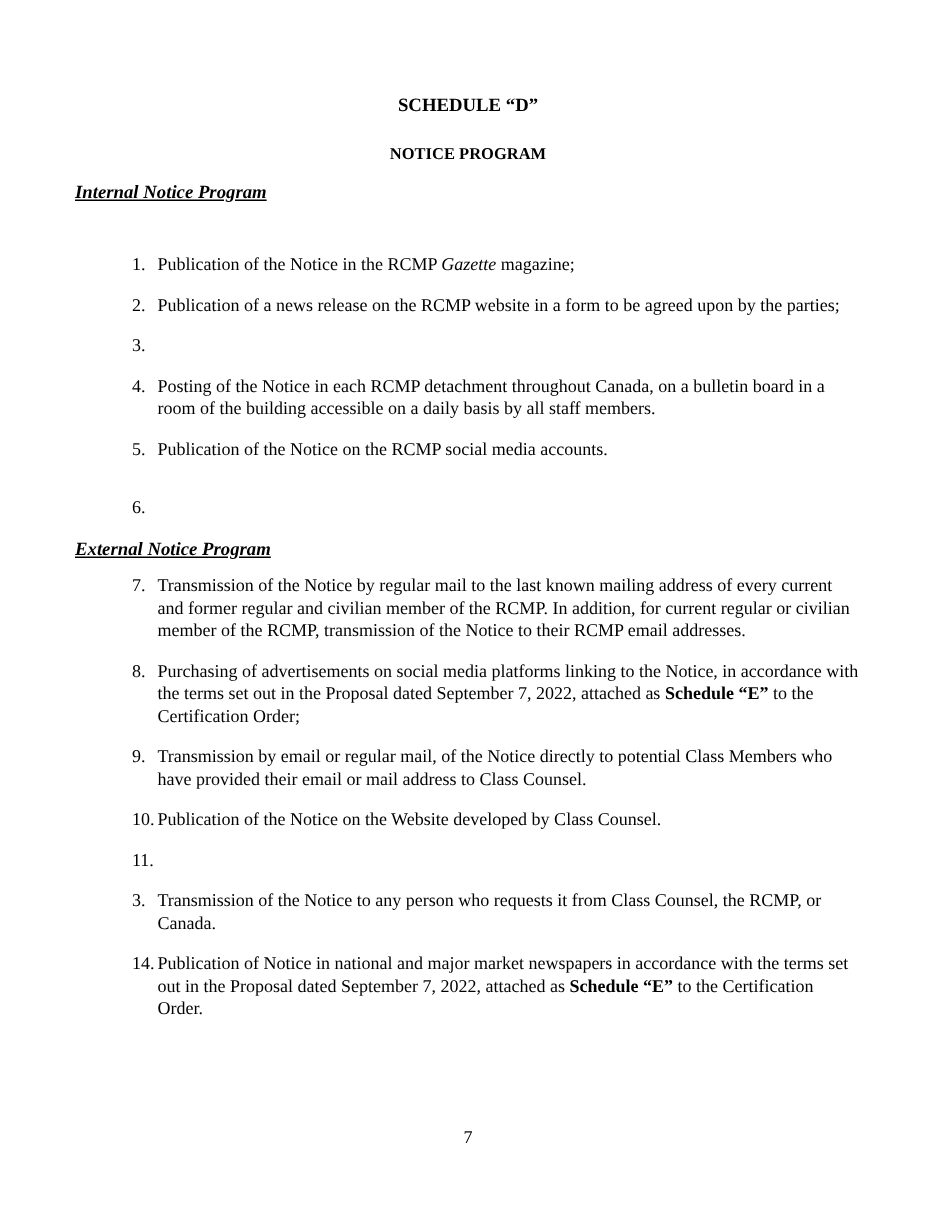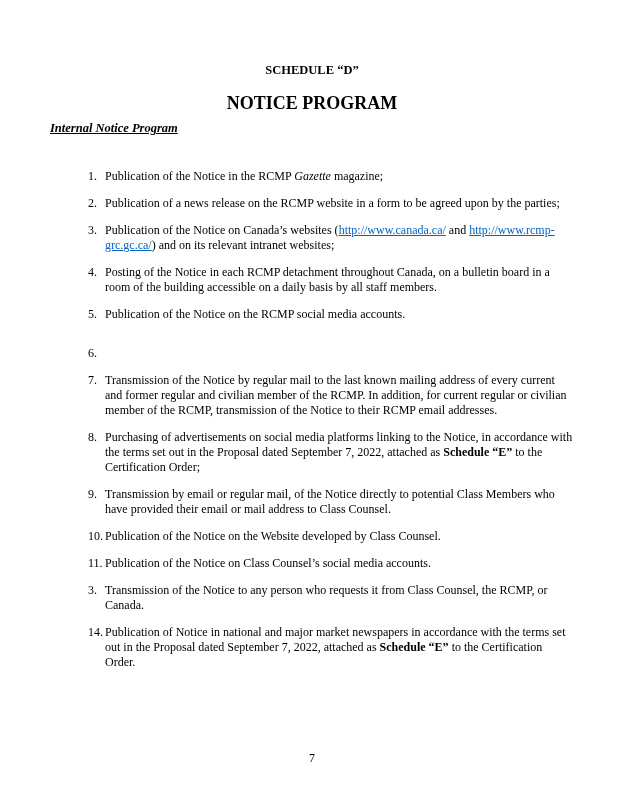--- a/index.html
+++ b/index.html
@@ -19,21 +19,21 @@
   .title {
     padding-top: 63px;
     text-align: center;
     font-weight: bold;
     font-size: 12.5px;
   }
   .subtitle {
     margin-top: 18px;
     text-align: center;
     font-weight: bold;
-    font-size: 18px;
+    font-size: 11px;
   }
   .section-heading {
     margin: 10px 0 0 50px;
     font-weight: bold;
     font-style: italic;
     text-decoration: underline;
     font-size: 12.5px;
   }
   .section-heading.later { margin-top: 13px; }
   .list.first { margin-top: 33px; }
@@ -67,54 +67,53 @@
         <div class="item">
           <span class="num">1.</span>
           <div class="txt"><span>Publication of the Notice in the RCMP </span><span class="ital">Gazette</span><span> magazine;</span></div>
         </div>
         <div class="item">
           <span class="num">2.</span>
           <div class="txt"><span>Publication of a news release on the RCMP website in a form to be agreed upon by the parties;</span></div>
         </div>
         <div class="item">
           <span class="num">3.</span>
-          <div class="txt"><span>Publication of the Notice on Canada’s websites (</span><a class="lnk" href="#">http://www.canada.ca/</a><span> and </span><a class="lnk" href="#">http://www.rcmp-grc.gc.ca/</a><span>) and on its relevant intranet websites;</span></div>
         </div>
         <div class="item">
           <span class="num">4.</span>
           <div class="txt"><span>Posting of the Notice in each RCMP detachment throughout Canada, on a bulletin board in a room of the building accessible on a daily basis by all staff members.</span></div>
         </div>
         <div class="item">
           <span class="num">5.</span>
           <div class="txt"><span>Publication of the Notice on the RCMP social media accounts.</span></div>
         </div>
         <div class="item">
           <span class="num">6.</span>
         </div>
       </div>
+      <div class="section-heading later">External Notice Program</div>
       <div class="list rest">
         <div class="item">
           <span class="num">7.</span>
           <div class="txt"><span>Transmission of the Notice by regular mail to the last known mailing address of every current and former regular and civilian member of the RCMP. In addition, for current regular or civilian member of the RCMP, transmission of the Notice to their RCMP email addresses.</span></div>
         </div>
         <div class="item">
           <span class="num">8.</span>
           <div class="txt"><span>Purchasing of advertisements on social media platforms linking to the Notice, in accordance with the terms set out in the Proposal dated September 7, 2022, attached as </span><span class="bold">Schedule “E”</span><span> to the Certification Order;</span></div>
         </div>
         <div class="item">
           <span class="num">9.</span>
           <div class="txt"><span>Transmission by email or regular mail, of the Notice directly to potential Class Members who have provided their email or mail address to Class Counsel.</span></div>
         </div>
         <div class="item">
           <span class="num">10.</span>
           <div class="txt"><span>Publication of the Notice on the Website developed by Class Counsel.</span></div>
         </div>
         <div class="item">
           <span class="num">11.</span>
-          <div class="txt"><span>Publication of the Notice on Class Counsel’s social media accounts.</span></div>
         </div>
         <div class="item">
           <span class="num">3.</span>
           <div class="txt"><span>Transmission of the Notice to any person who requests it from Class Counsel, the RCMP, or Canada.</span></div>
         </div>
         <div class="item">
           <span class="num">14.</span>
           <div class="txt"><span>Publication of Notice in national and major market newspapers in accordance with the terms set out in the Proposal dated September 7, 2022, attached as </span><span class="bold">Schedule “E”</span><span> to the Certification Order.</span></div>
         </div>
       </div>

